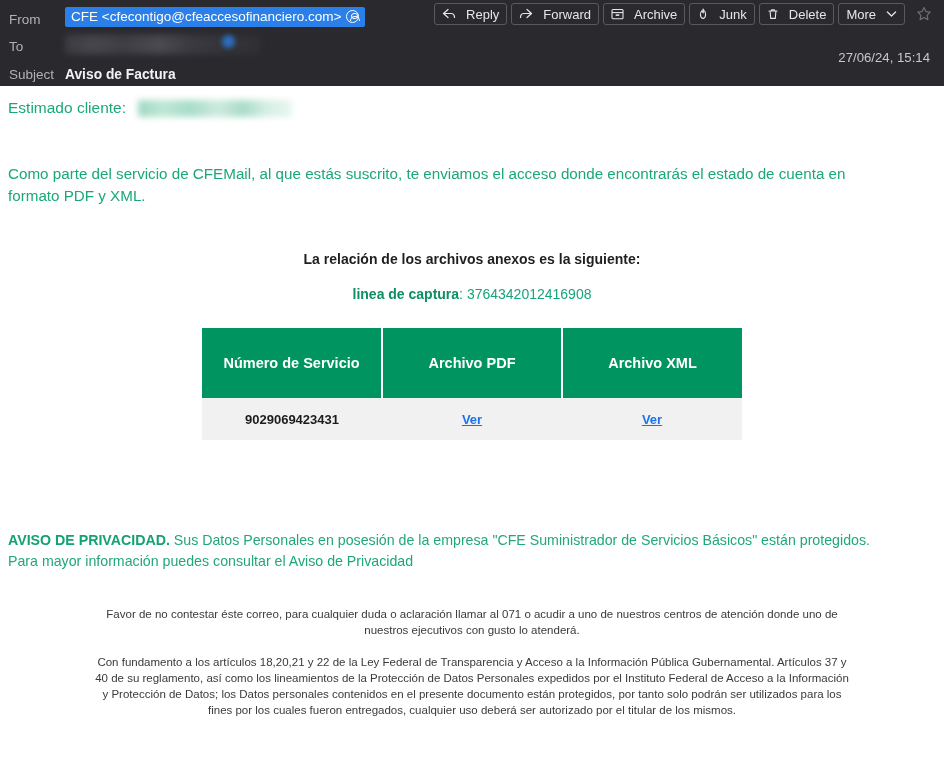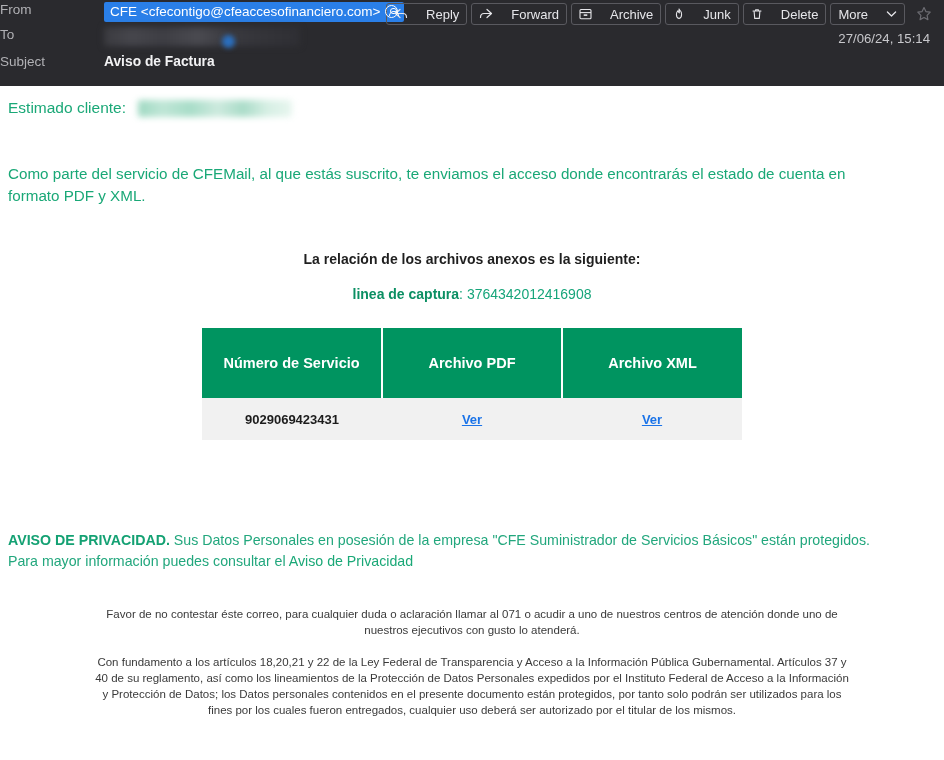--- a/index.html
+++ b/index.html
@@ -13,23 +13,23 @@
   
   .mail-header {
     background: #2a2a2e;
     color: #c8c8cc;
     height: 86px;
     position: relative;
     padding: 0;
   }
   .hdr-row {
     display: flex;
-    align-items: flex-start;
+    align-items: flex-end;
     height: 26px;
-    gap: 48px;
+    padding-left: 9px;
   }
   .hdr-row.r1 { height: 27px; padding-top: 2px; }
   .hdr-row.r2 { height: 27px; }
   .hdr-row.r3 { height: 28px; }
   .hdr-label {
     width: 56px;
     flex: 0 0 56px;
     font-size: 13.5px;
     color: #b1b1b5;
   }
@@ -84,37 +84,37 @@
     filter: blur(2.6px);
   }
   .subject-text {
     font-size: 13.8px;
     font-weight: bold;
     color: #f2f2f4;
   }
   .msg-date {
     position: absolute;
     right: 14px;
-    top: 31px;
+    top: 50px;
     font-size: 13.2px;
     color: #c8c8cc;
   }
 
   
   .toolbar {
     position: absolute;
     right: 8px; top: 3px;
     display: flex;
     align-items: center;
     gap: 4px;
   }
   .tb-btn {
     display: inline-flex;
     align-items: center;
-    gap: 18px;
+    gap: 10px;
     height: 22px;
     padding: 0 7px;
     border: 1px solid #59595f;
     border-radius: 3px;
     background: transparent;
     color: #e6e6ea;
     font-size: 13px;
     font-family: "Liberation Sans", sans-serif;
     cursor: default;
     white-space: nowrap;

